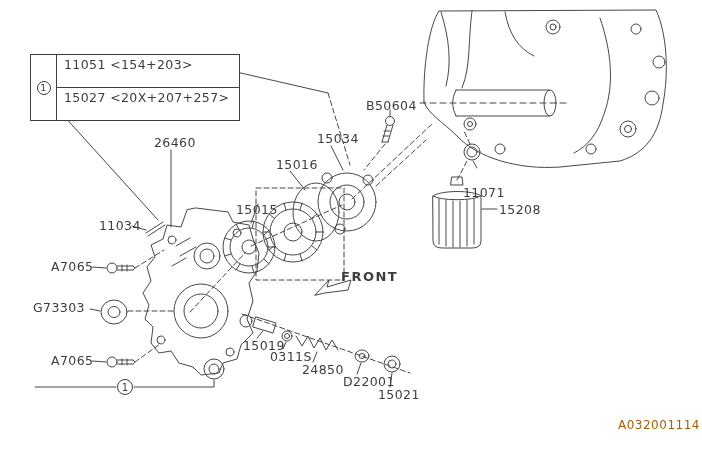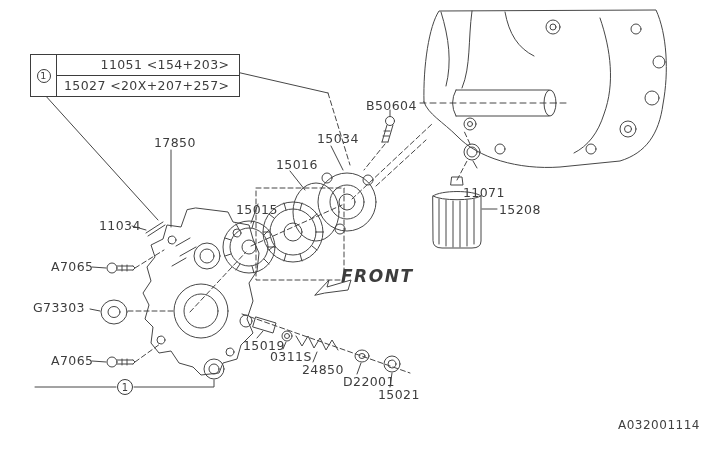--- a/index.html
+++ b/index.html
@@ -5,30 +5,30 @@
   html,body{margin:0;padding:0;background:#ffffff;}
   .stage{
     position:relative;width:702px;height:468px;background:#ffffff;overflow:hidden;
     font-family:"DejaVu Sans","Liberation Sans",sans-serif;color:#3d3d3d;
   }
   .art{position:absolute;left:0;top:0;}
   .lbl{
     position:absolute;font-size:12.5px;letter-spacing:0.4px;white-space:nowrap;
     color:#3d3d3d;line-height:15px;
   }
-  .front-label{font-style:italic;font-weight:bold;font-size:17px;letter-spacing:1.5px;}
-  .diagram-id{color:#404040;font-size:12px;letter-spacing:0.5px;}
+  .front-label{font-weight:bold;font-size:13px;letter-spacing:1.5px;}
+  .diagram-id{color:#a16207;font-size:12px;letter-spacing:0.5px;}
   .legend{
     position:absolute;left:30px;top:54px;display:grid;grid-template-columns:26px auto;
     border:1px solid #3d3d3d;background:#fff;font-size:12.5px;letter-spacing:0.4px;
   }
   .legend .marker-cell{
     grid-row:1/3;border-right:1px solid #3d3d3d;display:flex;align-items:center;justify-content:center;
   }
-  .legend .row{padding:2px 10px 2px 7px;line-height:16px;white-space:nowrap;text-align:right;}
+  .legend .row{padding:2px 10px 14px 7px;line-height:16px;white-space:nowrap;}
   .legend .row.first{border-bottom:1px solid #3d3d3d;}
   .circ{
     width:14px;height:14px;border:1px solid #3d3d3d;border-radius:50%;
     display:flex;align-items:center;justify-content:center;font-size:9.5px;color:#3d3d3d;
     background:#fff;box-sizing:border-box;
   }
   .callout-marker{position:absolute;left:117px;top:379px;width:16px;height:16px;font-size:10px;}
 </style>
 </head>
 <body>
@@ -207,21 +207,21 @@
     </div>
     <div class="row">
       <span>15027</span>
       <span>&lt;20X+207+257&gt;</span>
     </div>
   </div>
 
   <div class="lbl" style="left:366px;top:98px">B50604</div>
   <div class="lbl" style="left:317px;top:131px">15034</div>
   <div class="lbl" style="left:276px;top:157px">15016</div>
-  <div class="lbl" style="left:154px;top:135px">17850</div>
+  <div class="lbl" style="left:154px;top:135px">26460</div>
   <div class="lbl" style="left:236px;top:202px">15015</div>
   <div class="lbl" style="left:463px;top:185px">11071</div>
   <div class="lbl" style="left:499px;top:202px">15208</div>
   <div class="lbl" style="left:99px;top:218px">11034</div>
   <div class="lbl" style="left:51px;top:259px">A7065</div>
   <div class="lbl" style="left:33px;top:300px">G73303</div>
   <div class="lbl" style="left:51px;top:353px">A7065</div>
   <div class="lbl" style="left:243px;top:338px">15019</div>
   <div class="lbl" style="left:270px;top:349px">0311S</div>
   <div class="lbl" style="left:302px;top:362px">24850</div>

